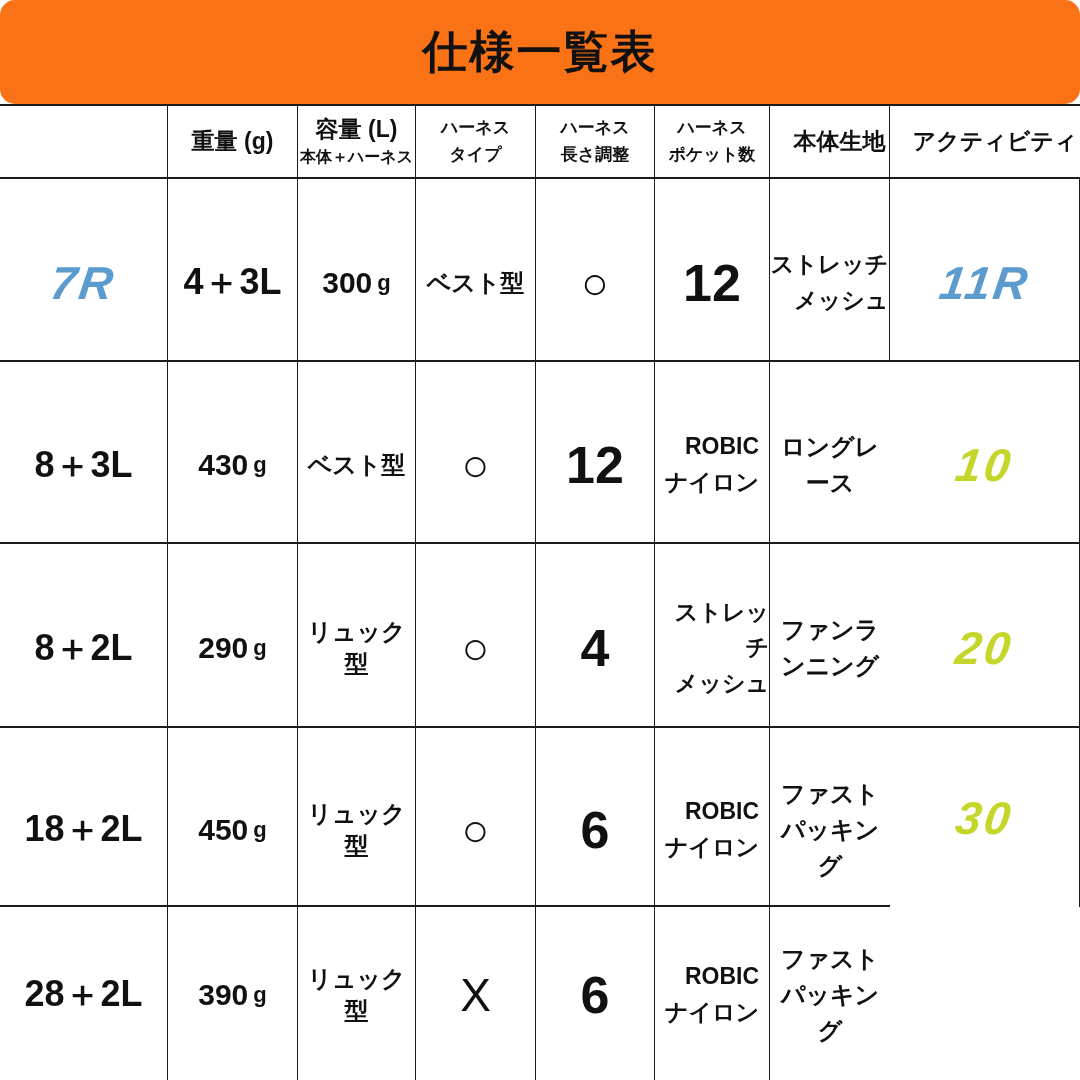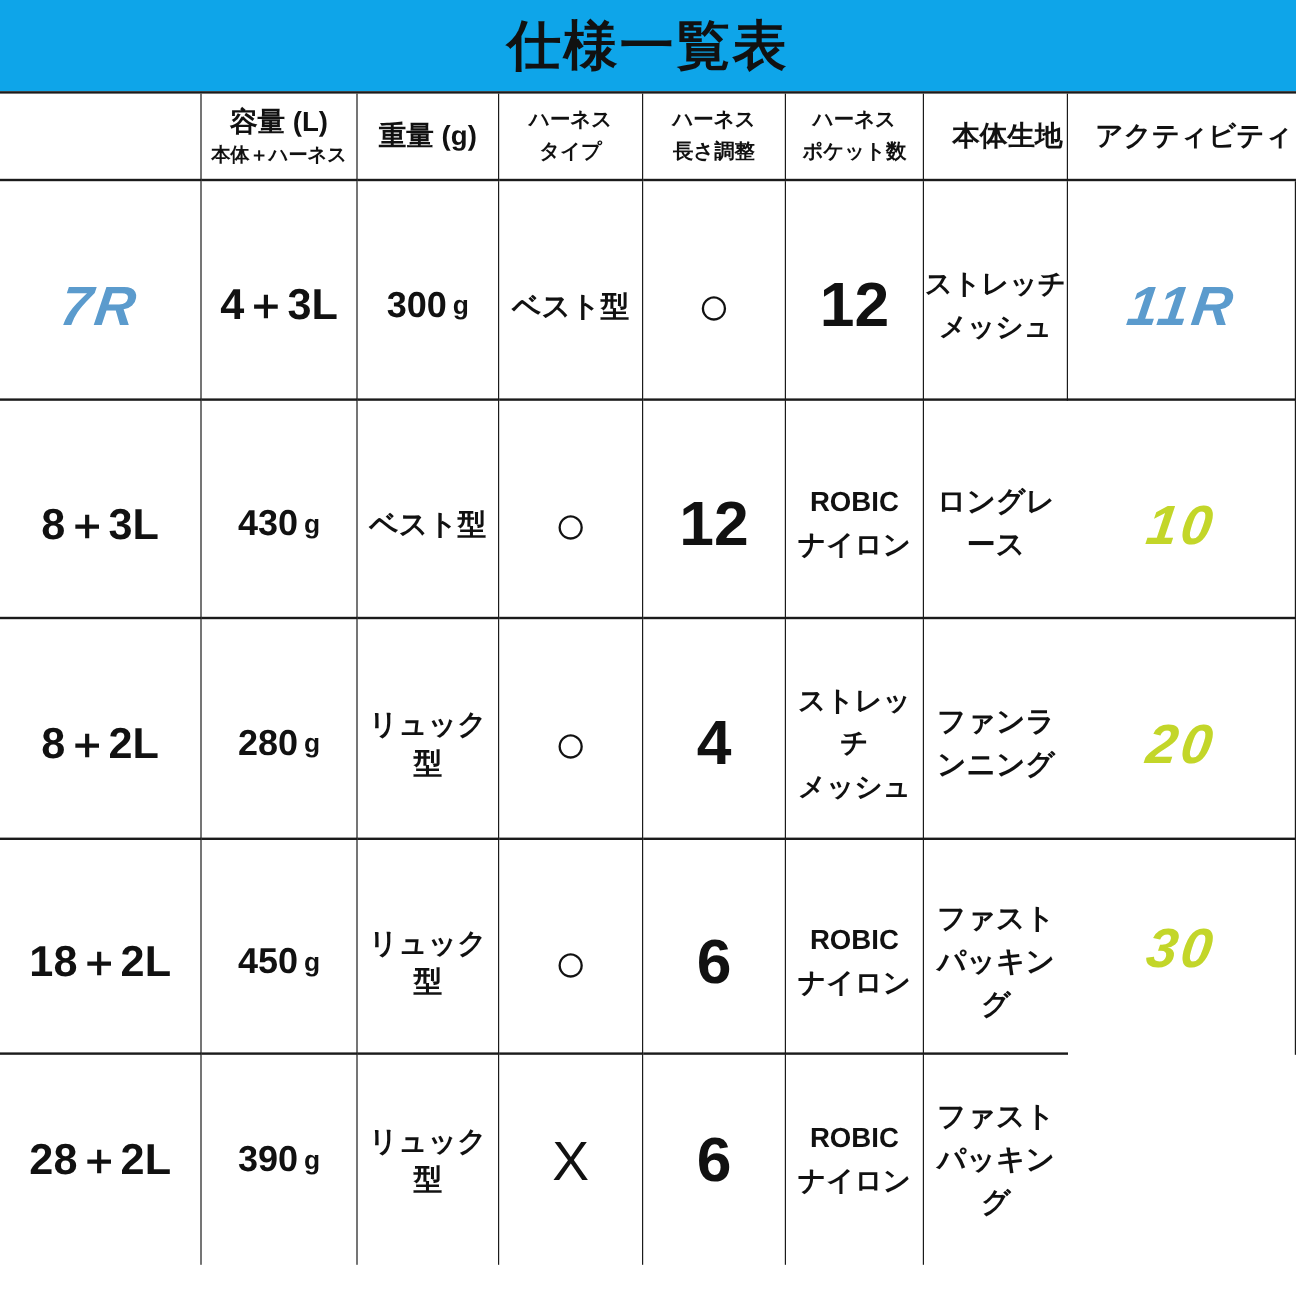--- a/index.html
+++ b/index.html
@@ -8,25 +8,26 @@
 
   .canvas {
     position: relative;
     width: 1080px;
     height: 1080px;
     background: #ffffff;
     overflow: hidden;
   }
 
   .banner {
-    height: 76px;
-    background: #0ea5e9;
+    height: 104px;
+    background: #f97316;
     display: flex;
     align-items: center;
     justify-content: center;
+    border-radius: 15px;
   }
   .banner h1 {
     font-size: 45px;
     font-weight: bold;
     letter-spacing: 2px;
     color: #111111;
   }
 
   .grid {
     display: grid;
@@ -66,42 +67,42 @@
   .model-blue { color: #5b9bcd; }
   .model-lime { color: #c3d629; }
 
   .v-capacity { font-size: 36px; font-weight: bold; }
   .v-weight   { display: inline-flex; align-items: center; }
   .v-weight-value { font-size: 30px; font-weight: bold; }
   .v-weight-unit  { font-size: 22px; font-weight: bold; margin-left: 5px; }
   .v-type     { font-size: 24px; font-weight: bold; }
   .v-mark     { font-size: 46px; font-weight: 400; line-height: 1; }
   .v-pockets  { font-size: 52px; font-weight: bold; }
-  .v-fabric   { font-size: 23px; font-weight: bold; line-height: 1.55; white-space: pre-line; }
+  .v-fabric   { font-size: 23px; font-weight: bold; line-height: 1.55; white-space: pre-line; text-align: right; }
   .v-activity { font-size: 24px; font-weight: bold; line-height: 1.5; white-space: pre-line; }
 </style>
 </head>
 <body>
 
 <div class="canvas">
 
   <header class="banner">
     <h1>仕様一覧表</h1>
   </header>
 
   <div class="grid">
 
     <div class="cell c0 r0"></div>
+    <div class="cell c2 r0">
+      <span class="h-main">重量 (g)</span>
+    </div>
     <div class="cell c1 r0">
       <span class="h-main">容量 (L)</span>
       <span class="h-sub">本体＋ハーネス</span>
     </div>
-    <div class="cell c2 r0">
-      <span class="h-main">重量 (g)</span>
-    </div>
     <div class="cell c3 r0">
       <span class="h-two">ハーネス
 タイプ</span>
     </div>
     <div class="cell c4 r0">
       <span class="h-two">ハーネス
 長さ調整</span>
     </div>
     <div class="cell c5 r0">
       <span class="h-two">ハーネス
@@ -170,21 +171,21 @@
     </div>
 
     <div class="cell c0 r3 shift">
       <span class="model-text model-lime">10</span>
     </div>
     <div class="cell c1 r3 shift">
       <span class="v-capacity">8＋2L</span>
     </div>
     <div class="cell c2 r3 shift">
       <span class="v-weight">
-          <span class="v-weight-value">280</span>
+          <span class="v-weight-value">290</span>
           <span class="v-weight-unit">g</span>
         </span>
     </div>
     <div class="cell c3 r3 shift">
       <span class="v-type">リュック型</span>
     </div>
     <div class="cell c4 r3 shift">
       <span class="v-mark">○</span>
     </div>
     <div class="cell c5 r3 shift">

